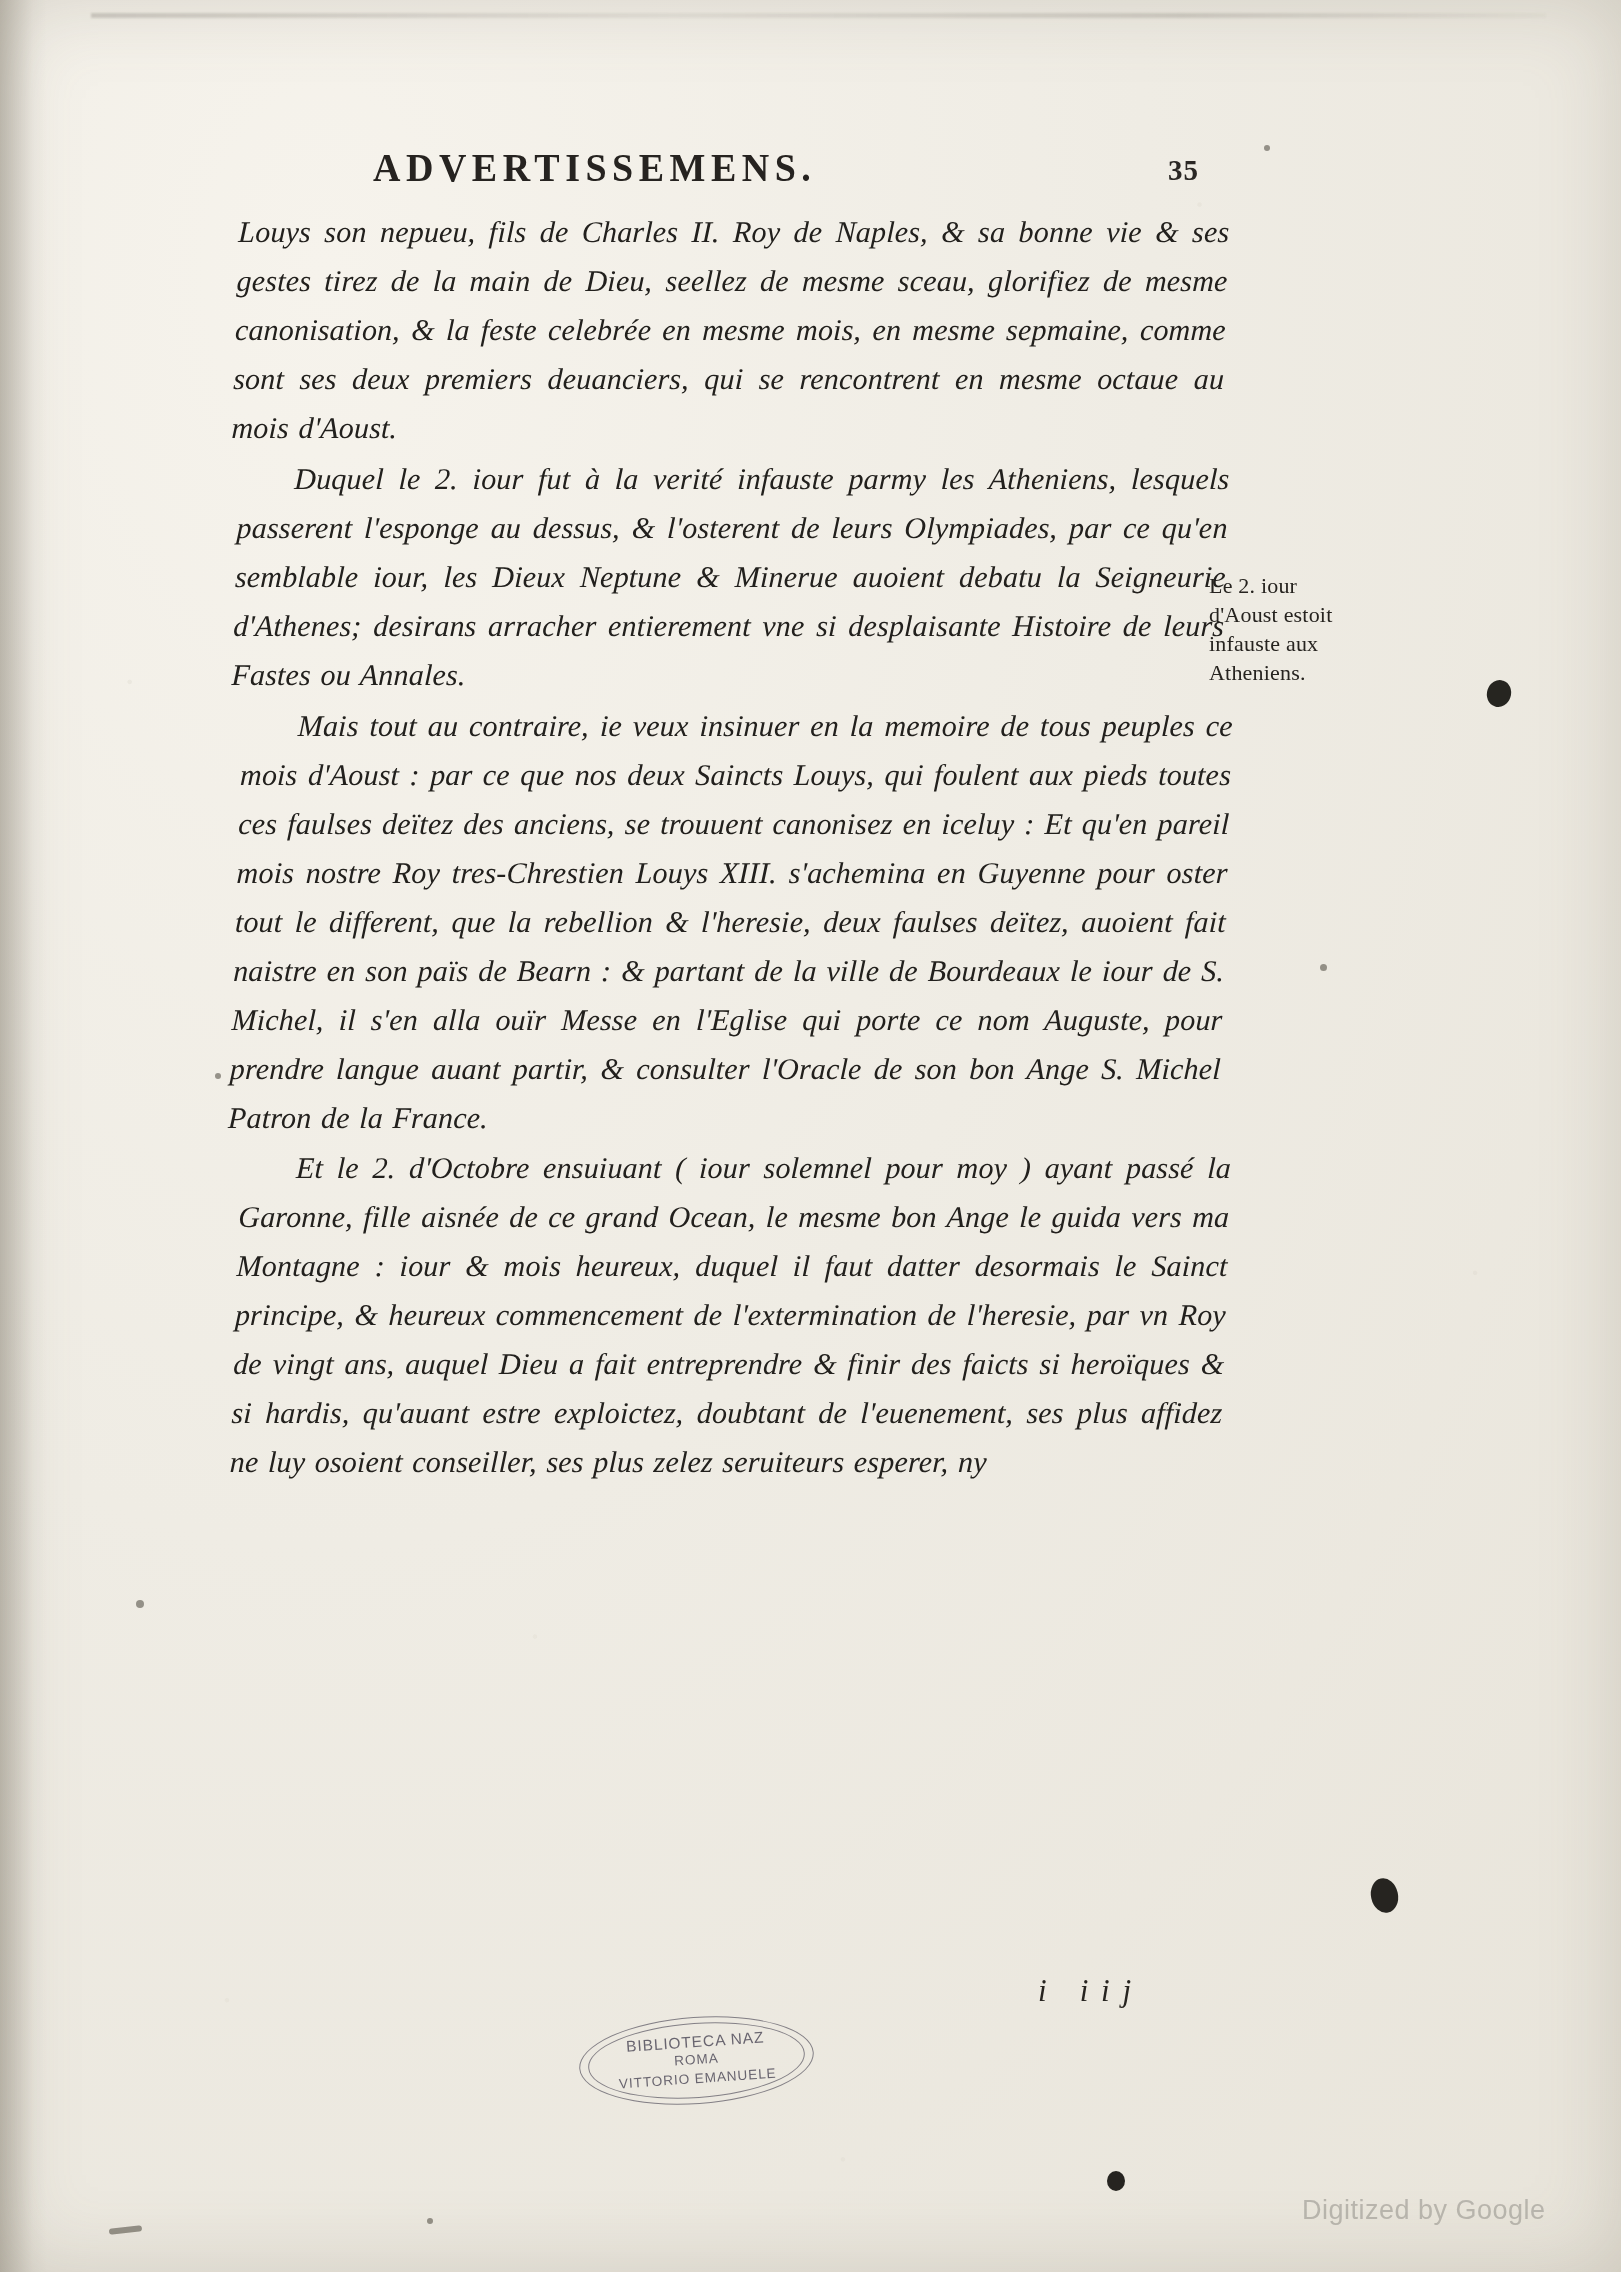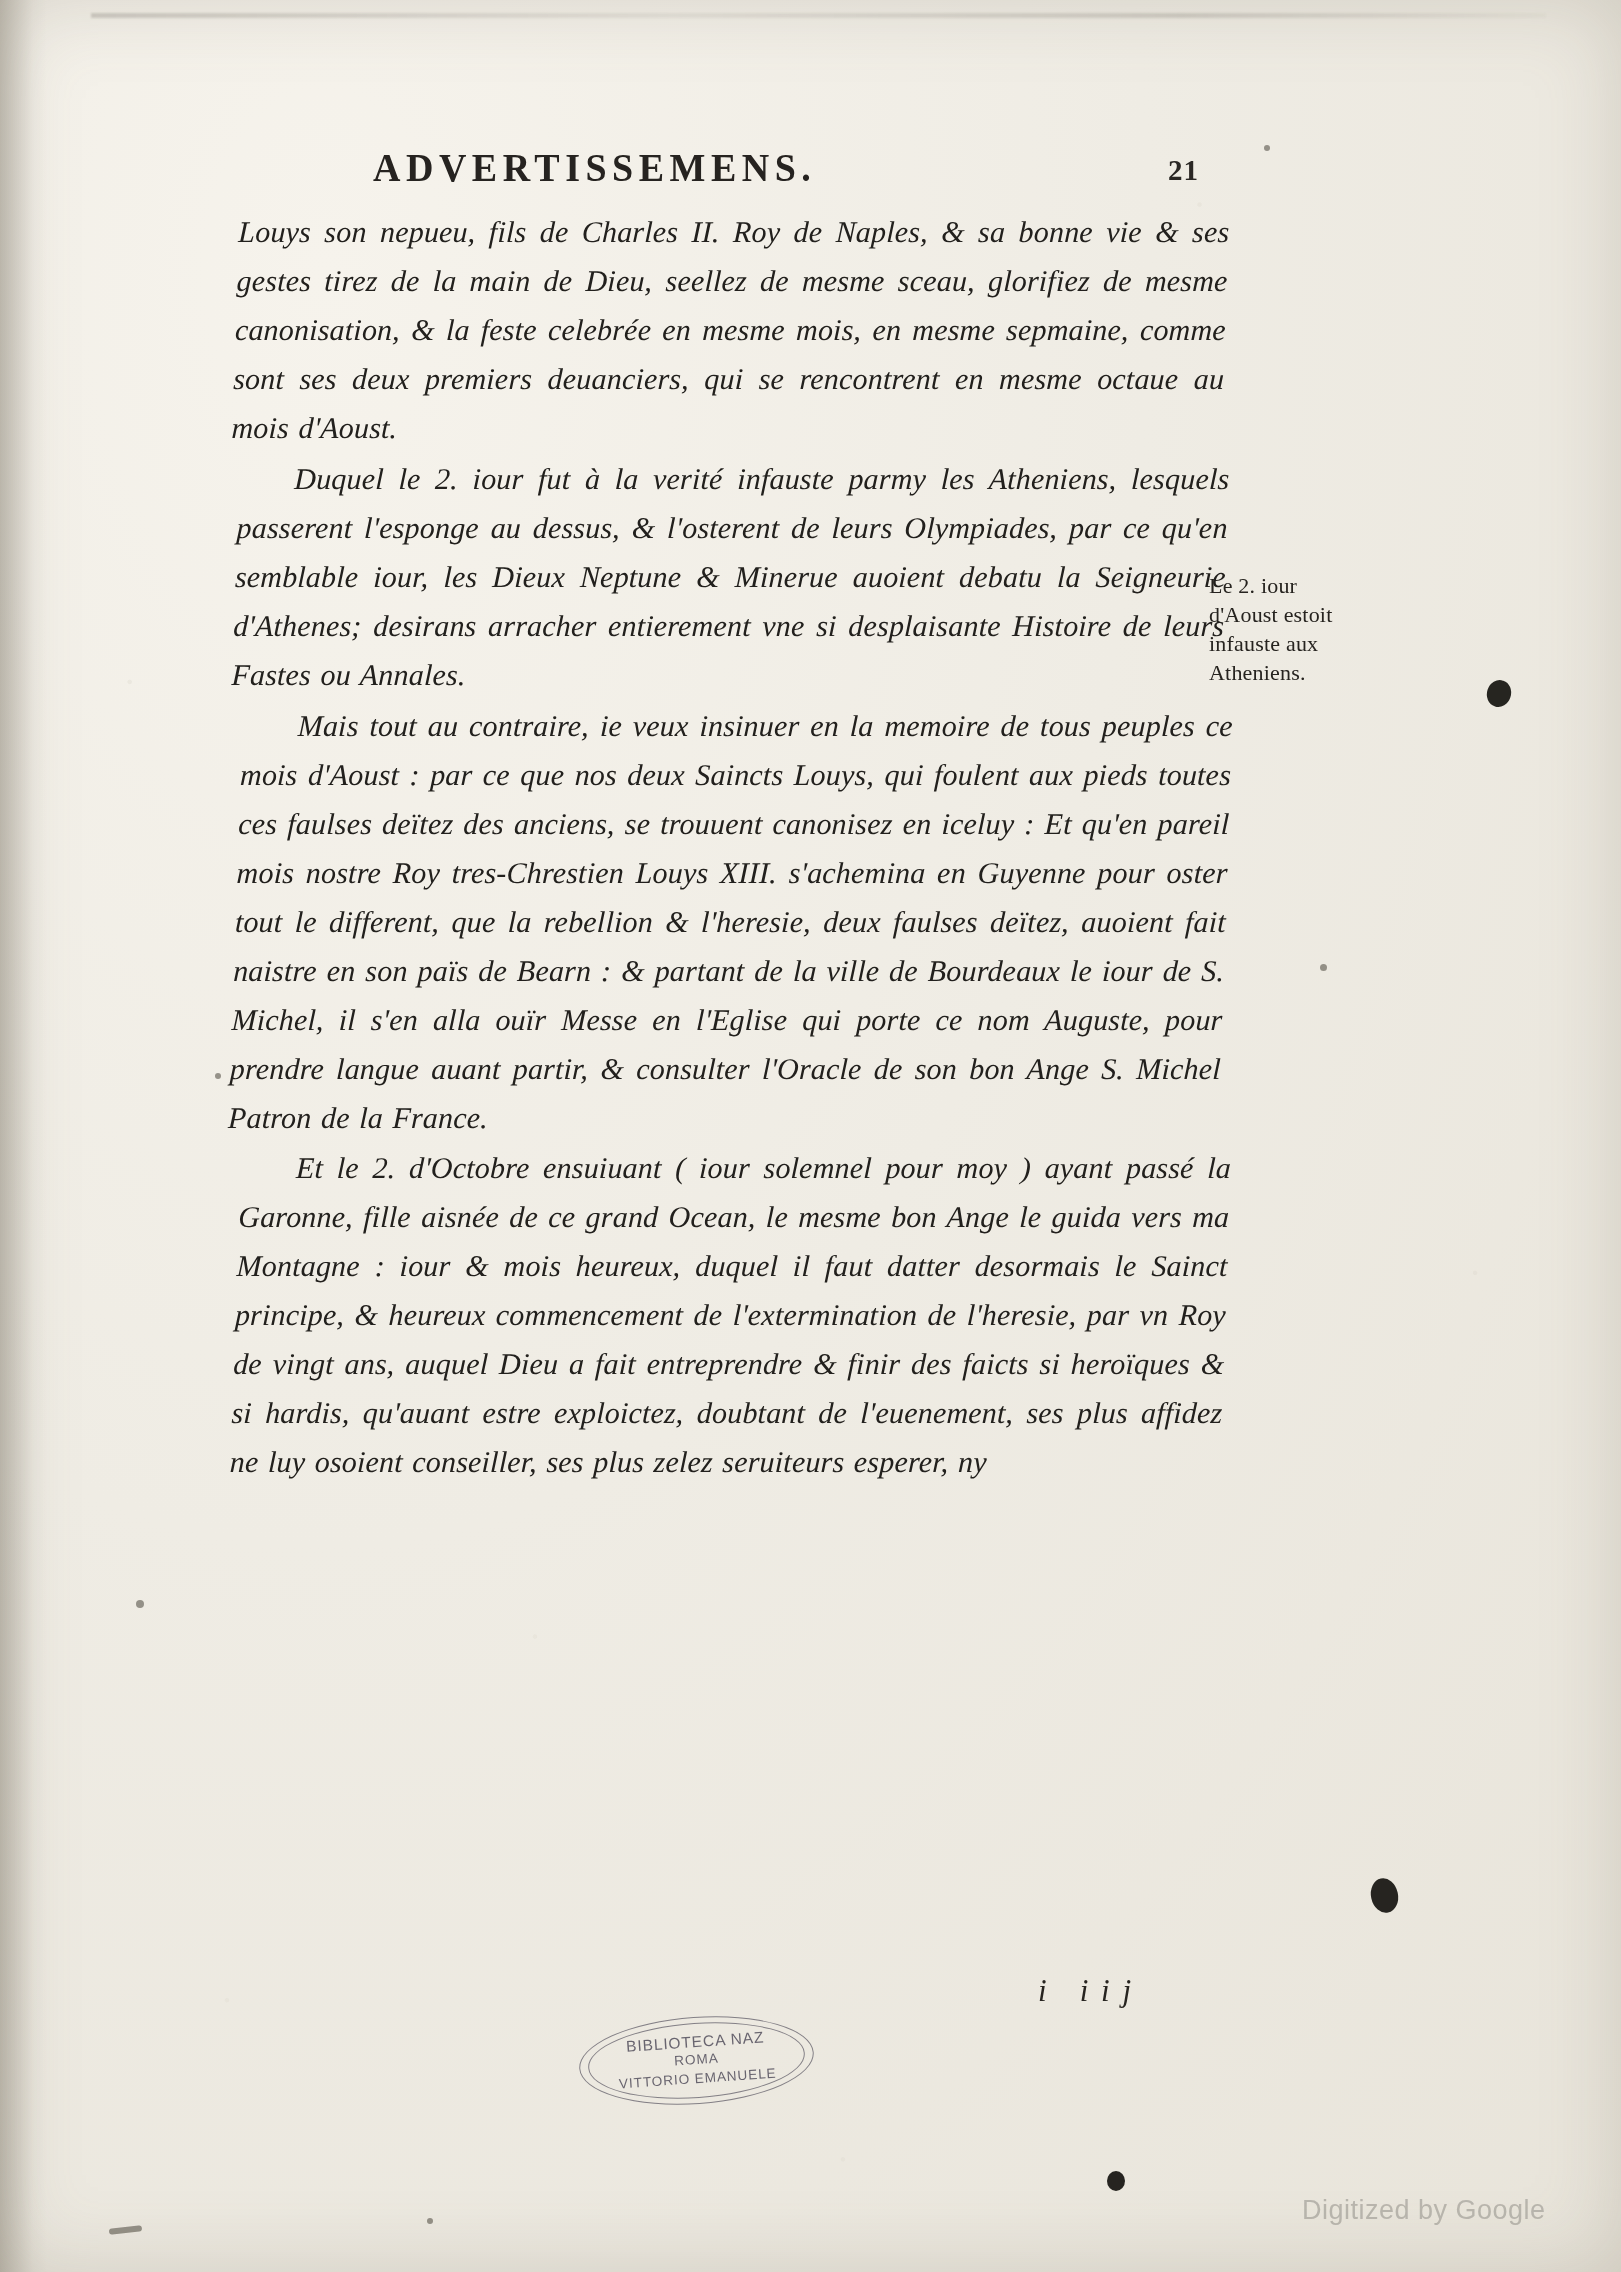--- a/index.html
+++ b/index.html
@@ -206,21 +206,21 @@
 <body>
 
 <div class="page">
 
   <div class="grain"></div>
   <div class="left-torn"></div>
   <div class="scan-bar"></div>
 
   <div class="header">
     <div class="running-title">ADVERTISSEMENS.</div>
-    <div class="folio">21</div>
+    <div class="folio">35</div>
   </div>
 
   <div class="textblock">
     <p class="para">Louys son nepueu, fils de Charles II. Roy de Naples, &amp; sa bonne vie &amp; ses gestes tirez de la main de Dieu, seellez de mesme sceau, glorifiez de mesme canonisation, &amp; la feste celebrée en mesme mois, en mesme sepmaine, comme sont ses deux premiers deuanciers, qui se rencontrent en mesme octaue au mois d'Aoust.</p>
     <p class="para indent">Duquel le 2. iour fut à la verité infauste parmy les Atheniens, lesquels passerent l'esponge au dessus, &amp; l'osterent de leurs Olympiades, par ce qu'en semblable iour, les Dieux Neptune &amp; Minerue auoient debatu la Seigneurie d'Athenes; desirans arracher entierement vne si desplaisante Histoire de leurs Fastes ou Annales.</p>
     <p class="para indent">Mais tout au contraire, ie veux insinuer en la memoire de tous peuples ce mois d'Aoust : par ce que nos deux Saincts Louys, qui foulent aux pieds toutes ces faulses deïtez des anciens, se trouuent canonisez en iceluy : Et qu'en pareil mois nostre Roy tres-Chrestien Louys XIII. s'achemina en Guyenne pour oster tout le different, que la rebellion &amp; l'heresie, deux faulses deïtez, auoient fait naistre en son païs de Bearn : &amp; partant de la ville de Bourdeaux le iour de S. Michel, il s'en alla ouïr Messe en l'Eglise qui porte ce nom Auguste, pour prendre langue auant partir, &amp; consulter l'Oracle de son bon Ange S. Michel Patron de la France.</p>
     <p class="para indent">Et le 2. d'Octobre ensuiuant ( iour solemnel pour moy ) ayant passé la Garonne, fille aisnée de ce grand Ocean, le mesme bon Ange le guida vers ma Montagne : iour &amp; mois heureux, duquel il faut datter desormais le Sainct principe, &amp; heureux commencement de l'extermination de l'heresie, par vn Roy de vingt ans, auquel Dieu a fait entreprendre &amp; finir des faicts si heroïques &amp; si hardis, qu'auant estre exploictez, doubtant de l'euenement, ses plus affidez ne luy osoient conseiller, ses plus zelez seruiteurs esperer, ny</p>
   </div>
 
   <div class="marginal">

